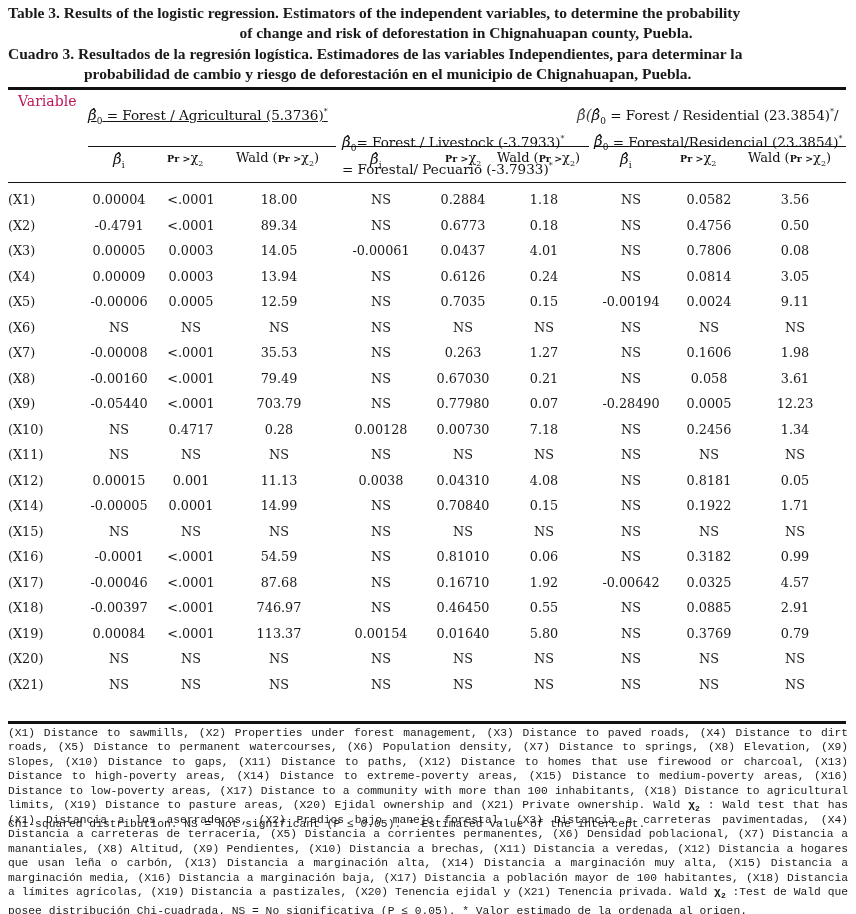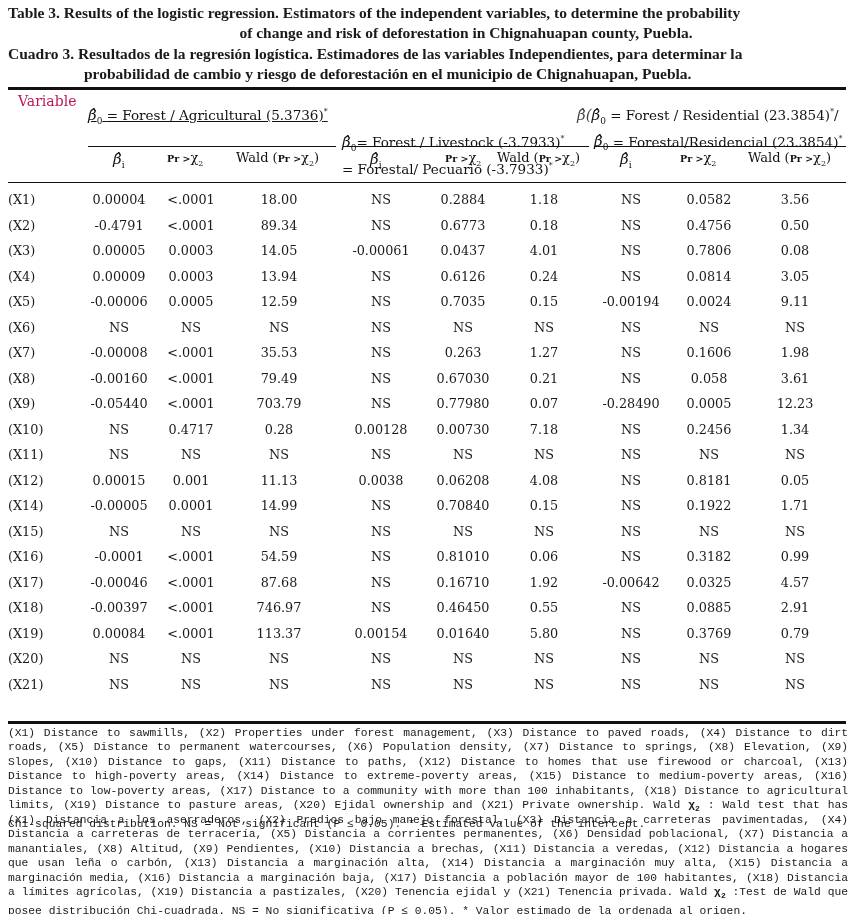--- a/index.html
+++ b/index.html
@@ -222,21 +222,21 @@
         <td>NS</td>
         <td>NS</td>
         <td>NS</td>
       </tr>
       <tr>
         <td class="var">(X12)</td>
         <td>0.00015</td>
         <td>0.001</td>
         <td>11.13</td>
         <td>0.0038</td>
-        <td>0.06208</td>
+        <td>0.04310</td>
         <td>4.08</td>
         <td>NS</td>
         <td>0.8181</td>
         <td>0.05</td>
       </tr>
       <tr>
         <td class="var">(X14)</td>
         <td>-0.00005</td>
         <td>0.0001</td>
         <td>14.99</td>

